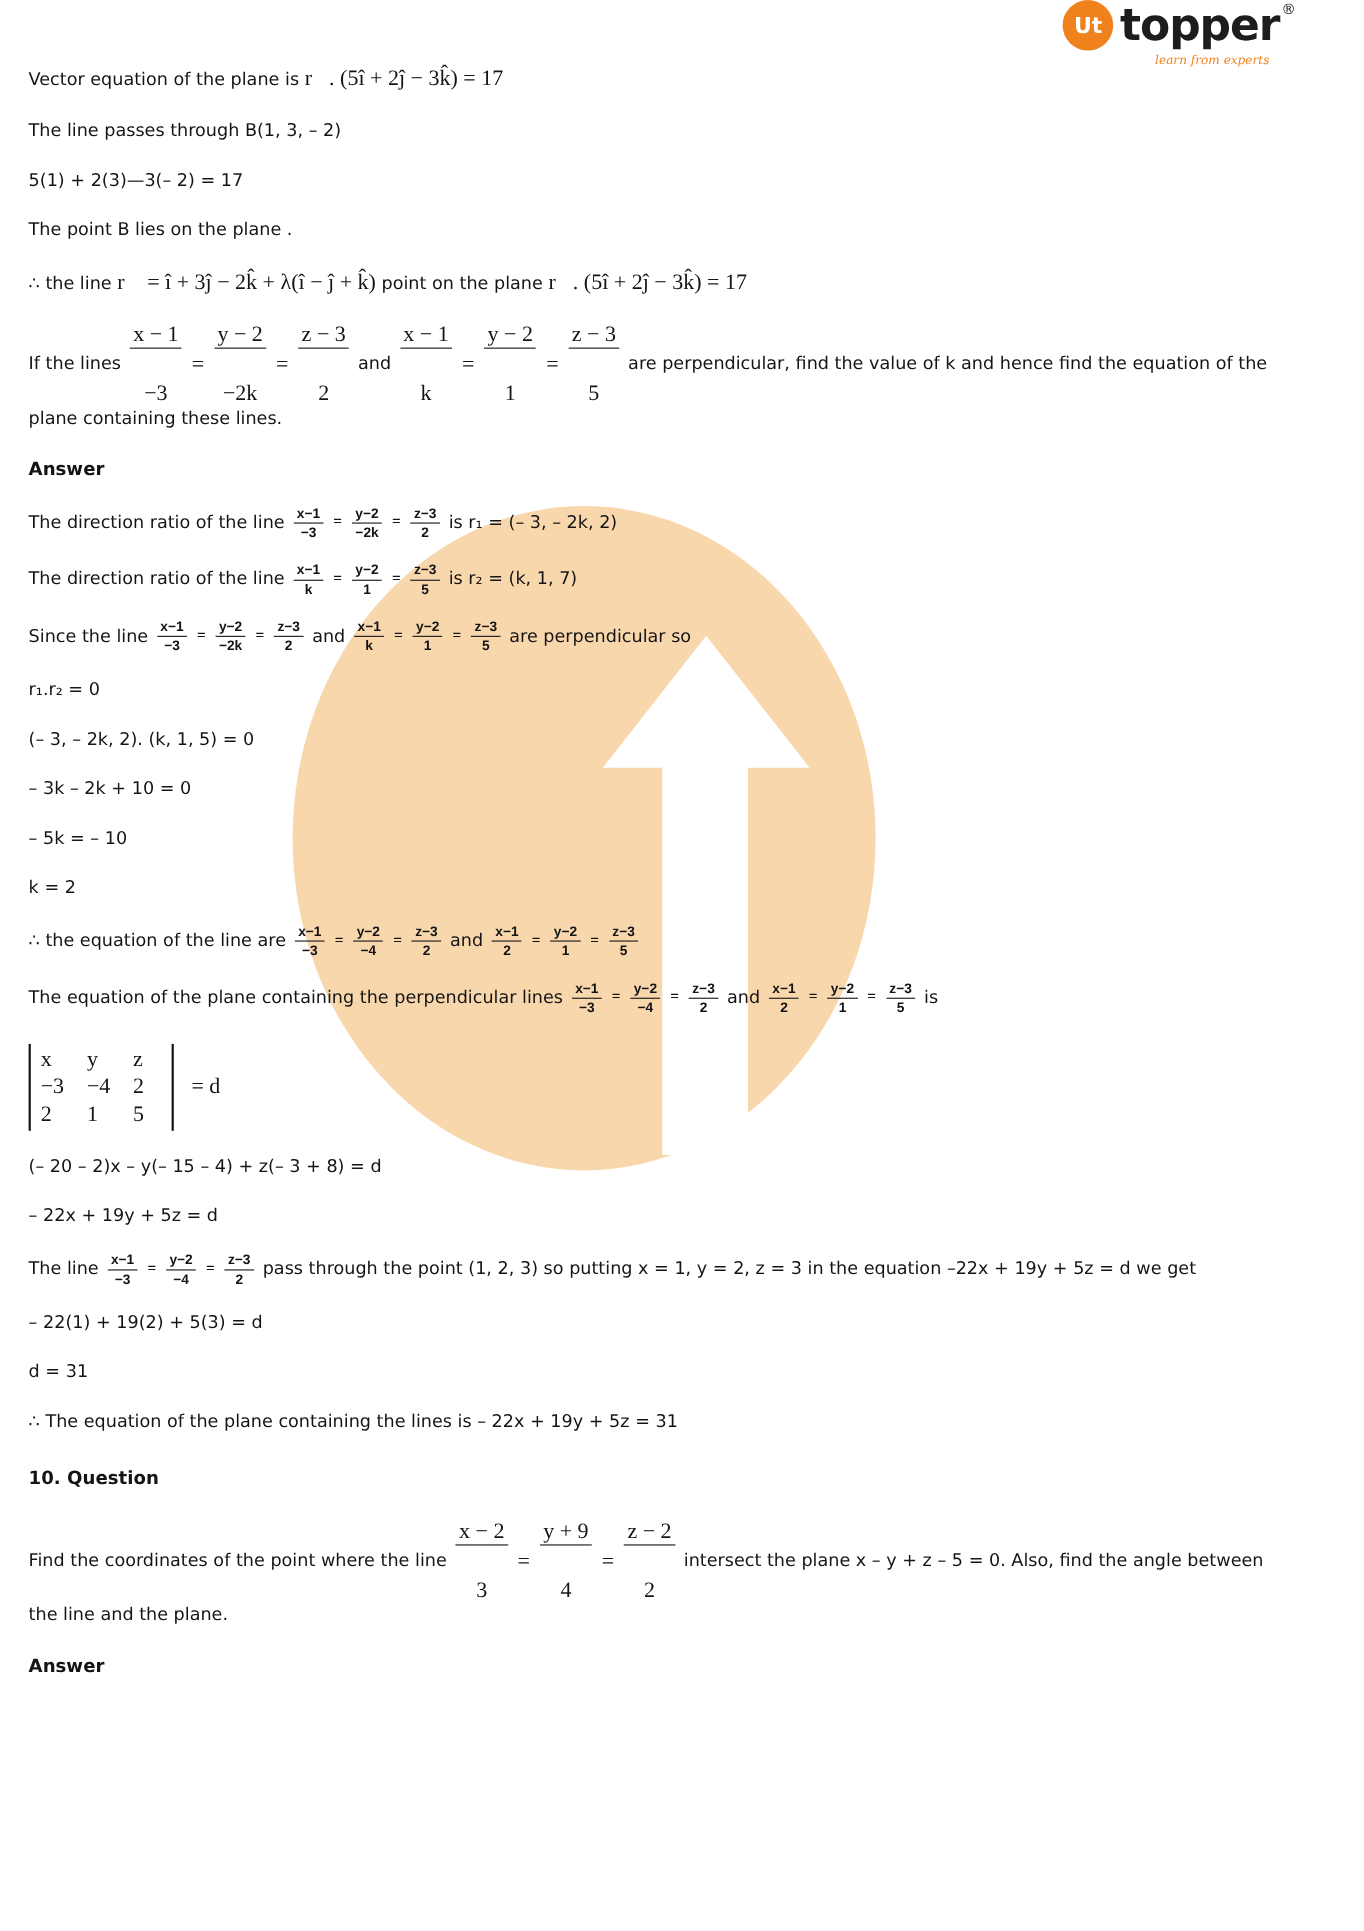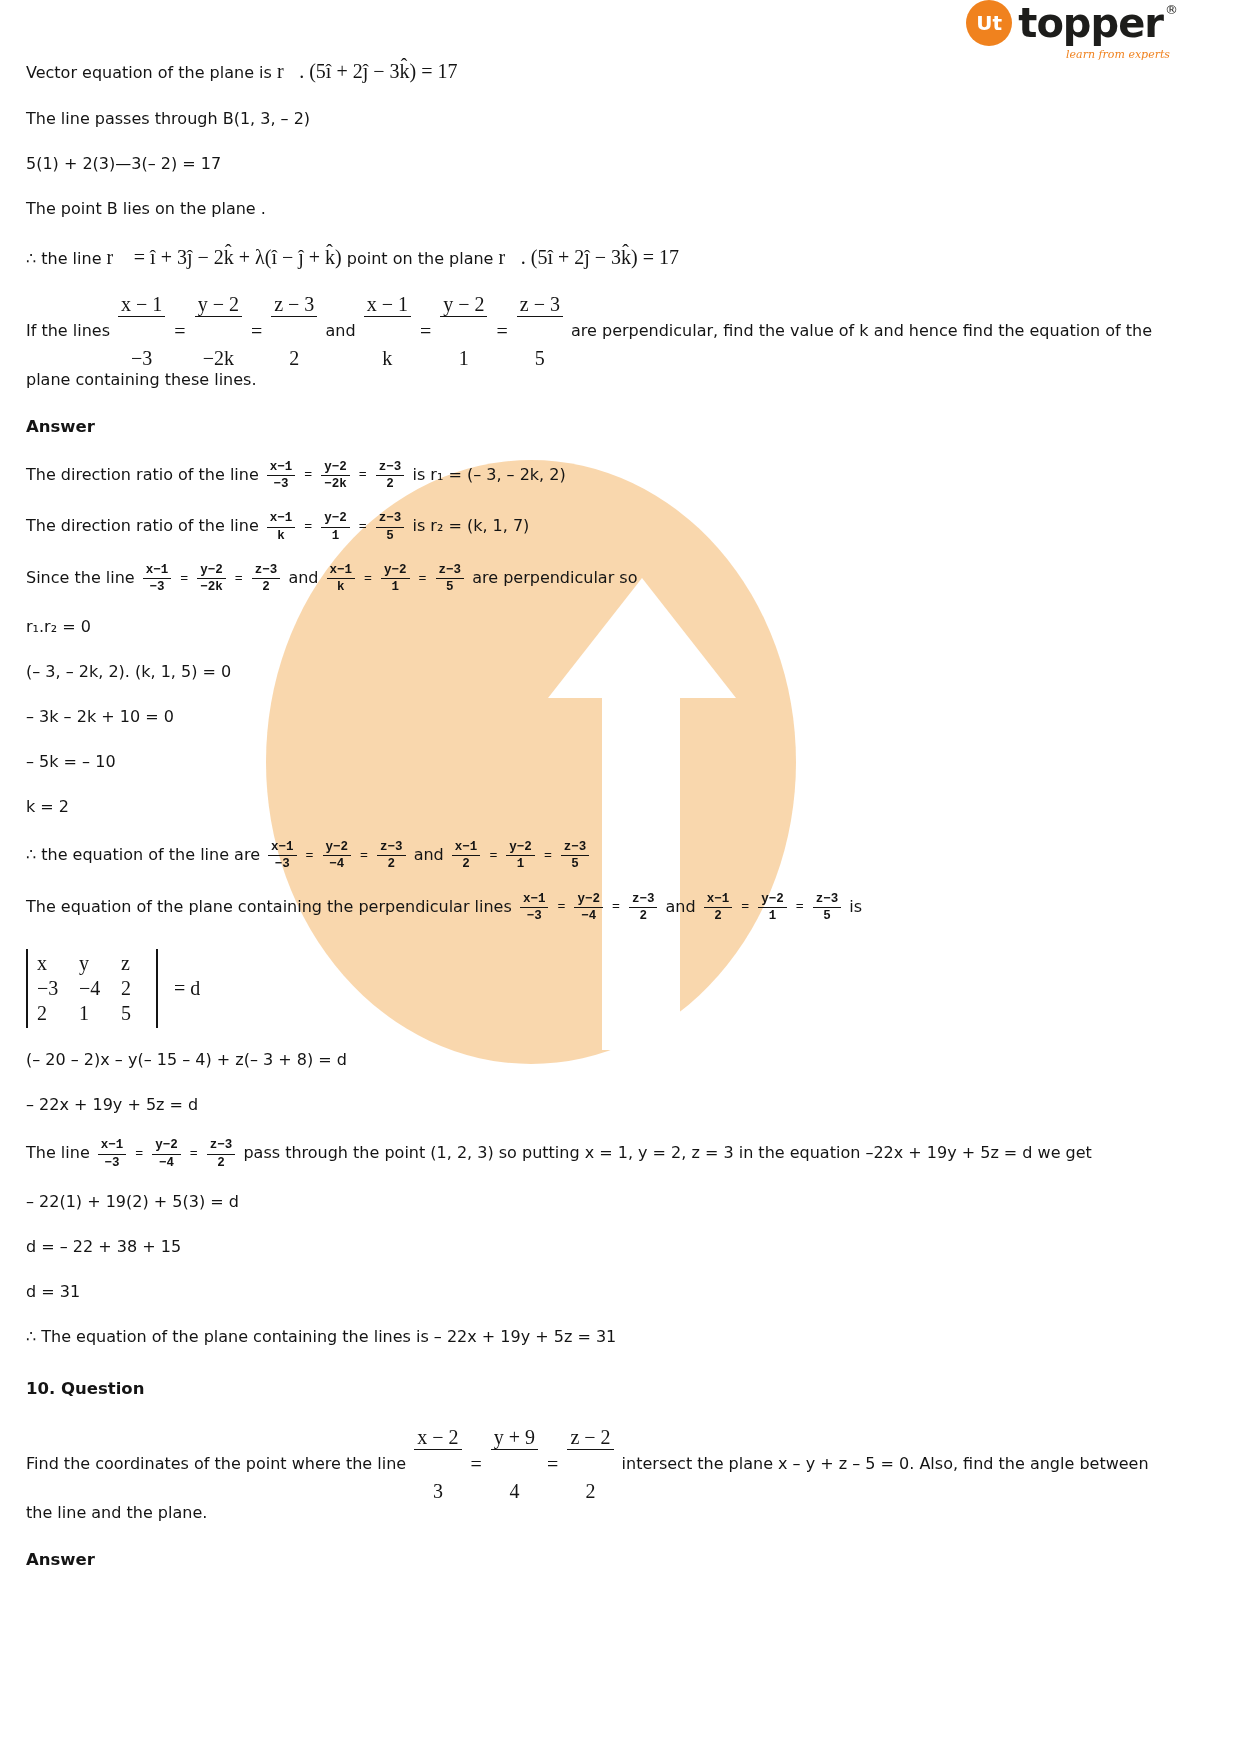--- a/index.html
+++ b/index.html
@@ -49,21 +49,21 @@
   }
 
   
   .fgroup { display: inline-flex; align-items: center; vertical-align: middle; }
   .frac {
     display: inline-flex; flex-direction: column; align-items: center;
     vertical-align: middle; margin: 0 3px; text-align: center;
   }
   .frac .num { padding: 0 3px 1px 3px; border-bottom: 1.4px solid #141414; }
   .frac .den { padding-top: 1px; }
-  .sf { font-family: Liberation Mono, monospace; font-weight: 700; font-size: 12.5px; line-height: 1.15; }
+  .sf { font-family: Liberation Sans, sans-serif; font-weight: 700; font-size: 12.5px; line-height: 1.15; }
   .bf { font-family: "Liberation Serif", serif; font-size: 20px; line-height: 1.12; gap: 29px; }
   .feq { font-family: "Liberation Serif", serif; margin: 0 6px; }
   .sgroup .feq { font-size: 14px; font-weight: 700; }
   .bgroup .feq { font-size: 20px; }
   .fp { line-height: 1.3; margin-bottom: 14px; }
   .fp-s { margin-bottom: 20px; }
 
   
   .det-wrap { display: inline-flex; align-items: center; margin: 6px 0 20px 0; }
   .det-matrix {
@@ -88,21 +88,21 @@
     font-weight: bold; font-size: 20px; font-family: "DejaVu Sans", sans-serif;
     margin-right: 6px;
   }
   .logo-brand {
     font-family: "DejaVu Sans", sans-serif; font-weight: bold;
     font-size: 40px; color: #1d1d1b; letter-spacing: -1px; line-height: 1;
   }
   .logo-reg { font-size: 13px; color: #1d1d1b; position: relative; top: -14px; margin-left: 2px; }
   .logo-tagline {
     font-style: italic; color: #f0821e; font-size: 11px;
-    font-family: "DejaVu Serif", serif; margin-top: 2px; margin-right: 8px;
+    font-family: "DejaVu Serif", serif; margin-top: 2px; margin-right: 24px;
   }
 </style>
 </head>
 <body>
 
 <div class="watermark">
   <div class="wm-circle"></div>
   <div class="wm-arrow-head"></div>
   <div class="wm-arrow-stem"></div>
 </div>
@@ -334,21 +334,20 @@
         </span>
         <span class="feq">=</span>
         <span class="frac sf">
           <span class="num">z−3</span>
           <span class="den">2</span>
         </span>
       </span><span> pass through the point (1, 2, 3) so putting x = 1, y = 2, z = 3 in the equation –22x + 19y + 5z = d we get</span></p>
 
   <p class="spacer-p"><span>– 22(1) + 19(2) + 5(3) = d</span></p>
 
-  <p class="spacer-p"><span>d = – 22 + 38 + 15</span></p>
 
   <p class="spacer-p"><span>d = 31</span></p>
 
   <p class="spacer-p"><span>∴ The equation of the plane containing the lines is – 22x + 19y + 5z = 31</span></p>
 
   <h2 class="qhead">10. Question</h2>
 
   <p class="fp"><span>Find the coordinates of the point where the line </span><span class="fgroup bgroup">
         <span class="frac bf">
           <span class="num">x − 2</span>

